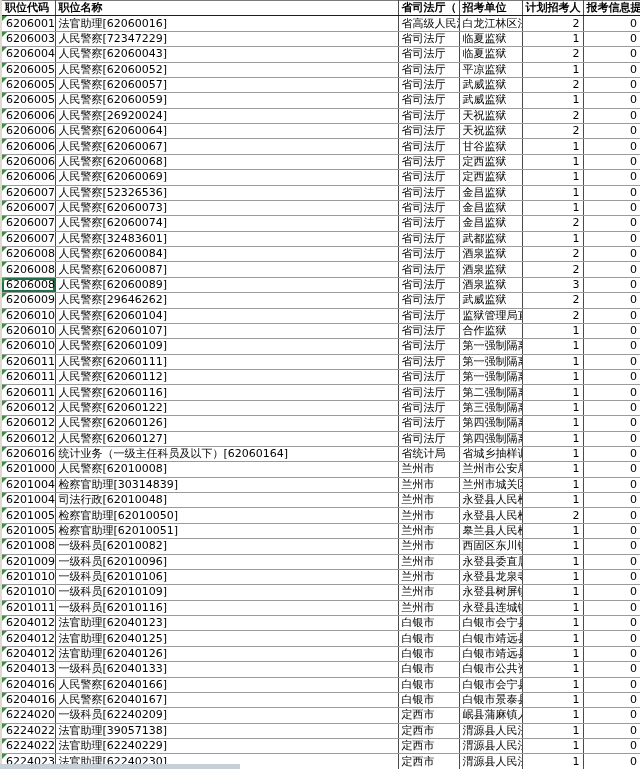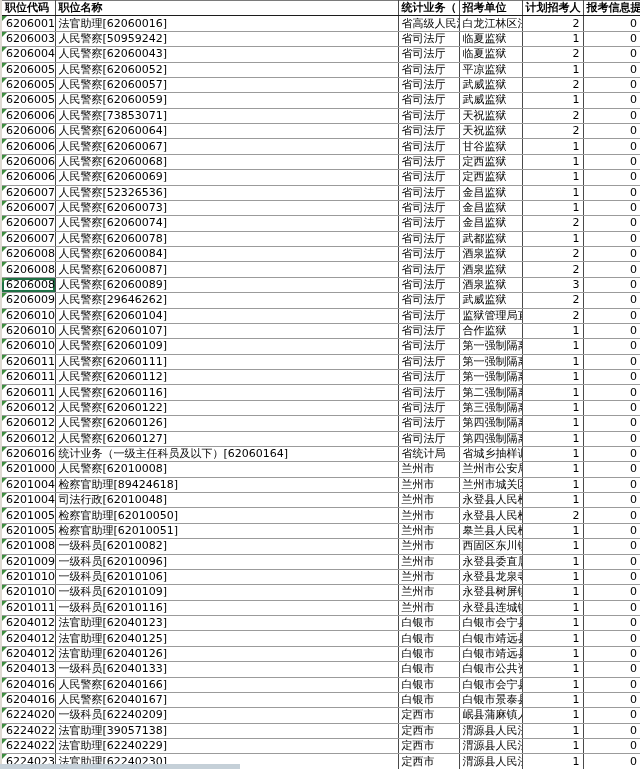--- a/index.html
+++ b/index.html
@@ -66,38 +66,38 @@
       <col style="width:343px">
       <col style="width:61px">
       <col style="width:63px">
       <col style="width:61px">
       <col style="width:57px">
     </colgroup>
     <thead>
       <tr>
         <th>职位代码</th>
         <th>职位名称</th>
-        <th>统计业务（</th>
+        <th>省司法厅（</th>
         <th>招考单位</th>
         <th>计划招考人</th>
         <th>报考信息提</th>
       </tr>
     </thead>
     <tbody>
         <tr>
       <td class="code"><span class="tri"></span><span class="txt">62060016</span></td>
       <td><span class="txt">法官助理[62060016]</span></td>
       <td><span class="txt">省高级人民法</span></td>
       <td><span class="txt">白龙江林区法</span></td>
       <td class="num"><span class="txt">2</span></td>
       <td class="num"><span class="txt">0</span></td>
     </tr>
         <tr>
       <td class="code"><span class="tri"></span><span class="txt">62060037</span></td>
-      <td><span class="txt">人民警察[50959242]</span></td>
+      <td><span class="txt">人民警察[72347229]</span></td>
       <td><span class="txt">省司法厅</span></td>
       <td><span class="txt">临夏监狱</span></td>
       <td class="num"><span class="txt">1</span></td>
       <td class="num"><span class="txt">0</span></td>
     </tr>
         <tr>
       <td class="code"><span class="tri"></span><span class="txt">62060043</span></td>
       <td><span class="txt">人民警察[62060043]</span></td>
       <td><span class="txt">省司法厅</span></td>
       <td><span class="txt">临夏监狱</span></td>
@@ -123,21 +123,21 @@
         <tr>
       <td class="code"><span class="tri"></span><span class="txt">62060059</span></td>
       <td><span class="txt">人民警察[62060059]</span></td>
       <td><span class="txt">省司法厅</span></td>
       <td><span class="txt">武威监狱</span></td>
       <td class="num"><span class="txt">1</span></td>
       <td class="num"><span class="txt">0</span></td>
     </tr>
         <tr>
       <td class="code"><span class="tri"></span><span class="txt">62060063</span></td>
-      <td><span class="txt">人民警察[73853071]</span></td>
+      <td><span class="txt">人民警察[26920024]</span></td>
       <td><span class="txt">省司法厅</span></td>
       <td><span class="txt">天祝监狱</span></td>
       <td class="num"><span class="txt">2</span></td>
       <td class="num"><span class="txt">0</span></td>
     </tr>
         <tr>
       <td class="code"><span class="tri"></span><span class="txt">62060064</span></td>
       <td><span class="txt">人民警察[62060064]</span></td>
       <td><span class="txt">省司法厅</span></td>
       <td><span class="txt">天祝监狱</span></td>
@@ -187,21 +187,21 @@
         <tr>
       <td class="code"><span class="tri"></span><span class="txt">62060074</span></td>
       <td><span class="txt">人民警察[62060074]</span></td>
       <td><span class="txt">省司法厅</span></td>
       <td><span class="txt">金昌监狱</span></td>
       <td class="num"><span class="txt">2</span></td>
       <td class="num"><span class="txt">0</span></td>
     </tr>
         <tr>
       <td class="code"><span class="tri"></span><span class="txt">62060078</span></td>
-      <td><span class="txt">人民警察[62060078]</span></td>
+      <td><span class="txt">人民警察[32483601]</span></td>
       <td><span class="txt">省司法厅</span></td>
       <td><span class="txt">武都监狱</span></td>
       <td class="num"><span class="txt">1</span></td>
       <td class="num"><span class="txt">0</span></td>
     </tr>
         <tr>
       <td class="code"><span class="tri"></span><span class="txt">62060084</span></td>
       <td><span class="txt">人民警察[62060084]</span></td>
       <td><span class="txt">省司法厅</span></td>
       <td><span class="txt">酒泉监狱</span></td>
@@ -315,21 +315,21 @@
         <tr>
       <td class="code"><span class="tri"></span><span class="txt">62010008</span></td>
       <td><span class="txt">人民警察[62010008]</span></td>
       <td><span class="txt">兰州市</span></td>
       <td><span class="txt">兰州市公安局</span></td>
       <td class="num"><span class="txt">1</span></td>
       <td class="num"><span class="txt">0</span></td>
     </tr>
         <tr>
       <td class="code"><span class="tri"></span><span class="txt">62010041</span></td>
-      <td><span class="txt">检察官助理[89424618]</span></td>
+      <td><span class="txt">检察官助理[30314839]</span></td>
       <td><span class="txt">兰州市</span></td>
       <td><span class="txt">兰州市城关区</span></td>
       <td class="num"><span class="txt">1</span></td>
       <td class="num"><span class="txt">0</span></td>
     </tr>
         <tr>
       <td class="code"><span class="tri"></span><span class="txt">62010048</span></td>
       <td><span class="txt">司法行政[62010048]</span></td>
       <td><span class="txt">兰州市</span></td>
       <td><span class="txt">永登县人民检</span></td>

